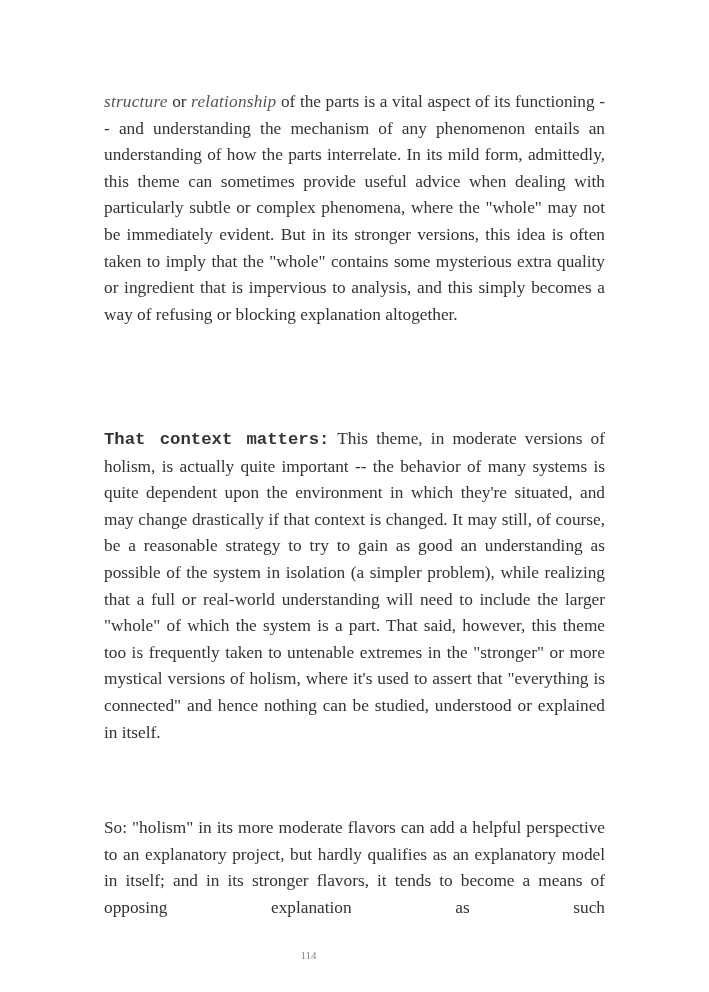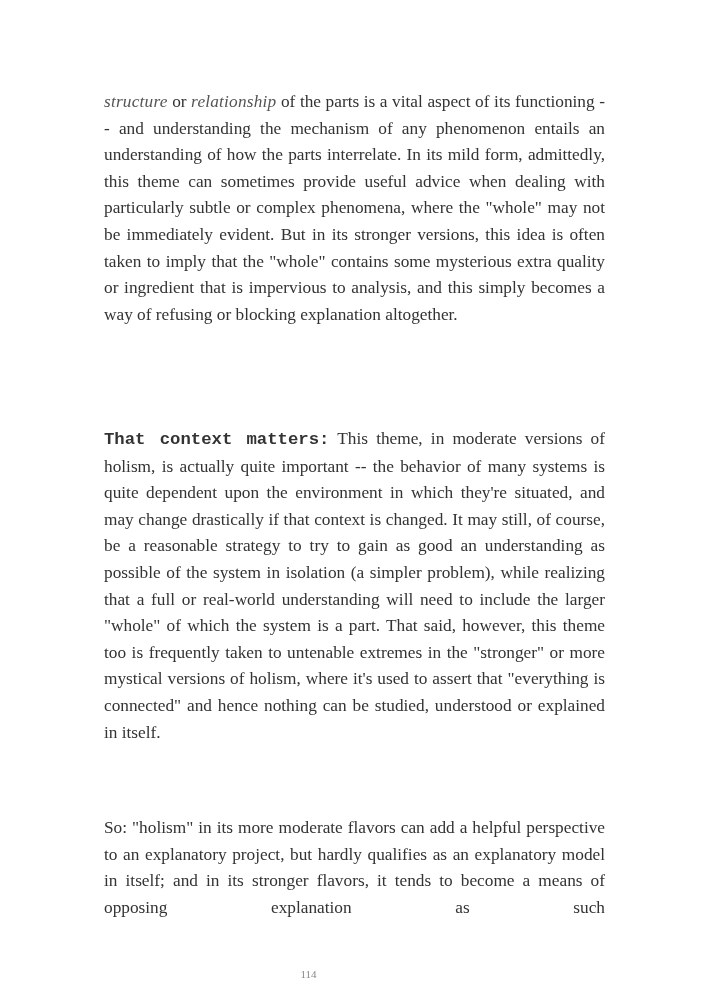--- a/index.html
+++ b/index.html
@@ -13,21 +13,21 @@
     font-size: 17.3px; line-height: 26.6px; color: #333333;
     text-align: justify; text-align-last: left;
   }
   .text.p1 { top: 81px; }
   .text.p2 { top: 418px; }
   .text.p3 { top: 807px; text-align-last: justify; }
   .it { font-style: italic; color: #555; font-weight: normal; letter-spacing: 0.2px; }
   .b { font-weight: bold; font-family: Liberation Mono, monospace; }
   .page-num {
     position: absolute; top: 941px; left: 0; width: 617px; text-align: center;
-    font-family: "Liberation Serif", "DejaVu Serif", serif; font-size: 11px; color: #888; margin-top: 19px;
+    font-family: "Liberation Serif", "DejaVu Serif", serif; font-size: 11px; color: #888;
   }
 </style>
 </head>
 <body>
 
 <div class="page">
   <div class="text p1"><span class="it">structure</span><span> or </span><span class="it">relationship</span><span> of the parts is a vital aspect of its functioning -- and understanding the mechanism of any phenomenon entails an understanding of how the parts interrelate. In its mild form, admittedly, this theme can sometimes provide useful advice when dealing with particularly subtle or complex phenomena, where the "whole" may not be immediately evident. But in its stronger versions, this idea is often taken to imply that the "whole" contains some mysterious extra quality or ingredient that is impervious to analysis, and this simply becomes a way of refusing or blocking explanation altogether.</span></div>
 
   <div class="text p2"><span class="b">That context matters:</span><span> This theme, in moderate versions of holism, is actually quite important -- the behavior of many systems is quite dependent upon the environment in which they're situated, and may change drastically if that context is changed. It may still, of course, be a reasonable strategy to try to gain as good an understanding as possible of the system in isolation (a simpler problem), while realizing that a full or real-world understanding will need to include the larger "whole" of which the system is a part. That said, however, this theme too is frequently taken to untenable extremes in the "stronger" or more mystical versions of holism, where it's used to assert that "everything is connected" and hence nothing can be studied, understood or explained in itself.</span></div>
 

